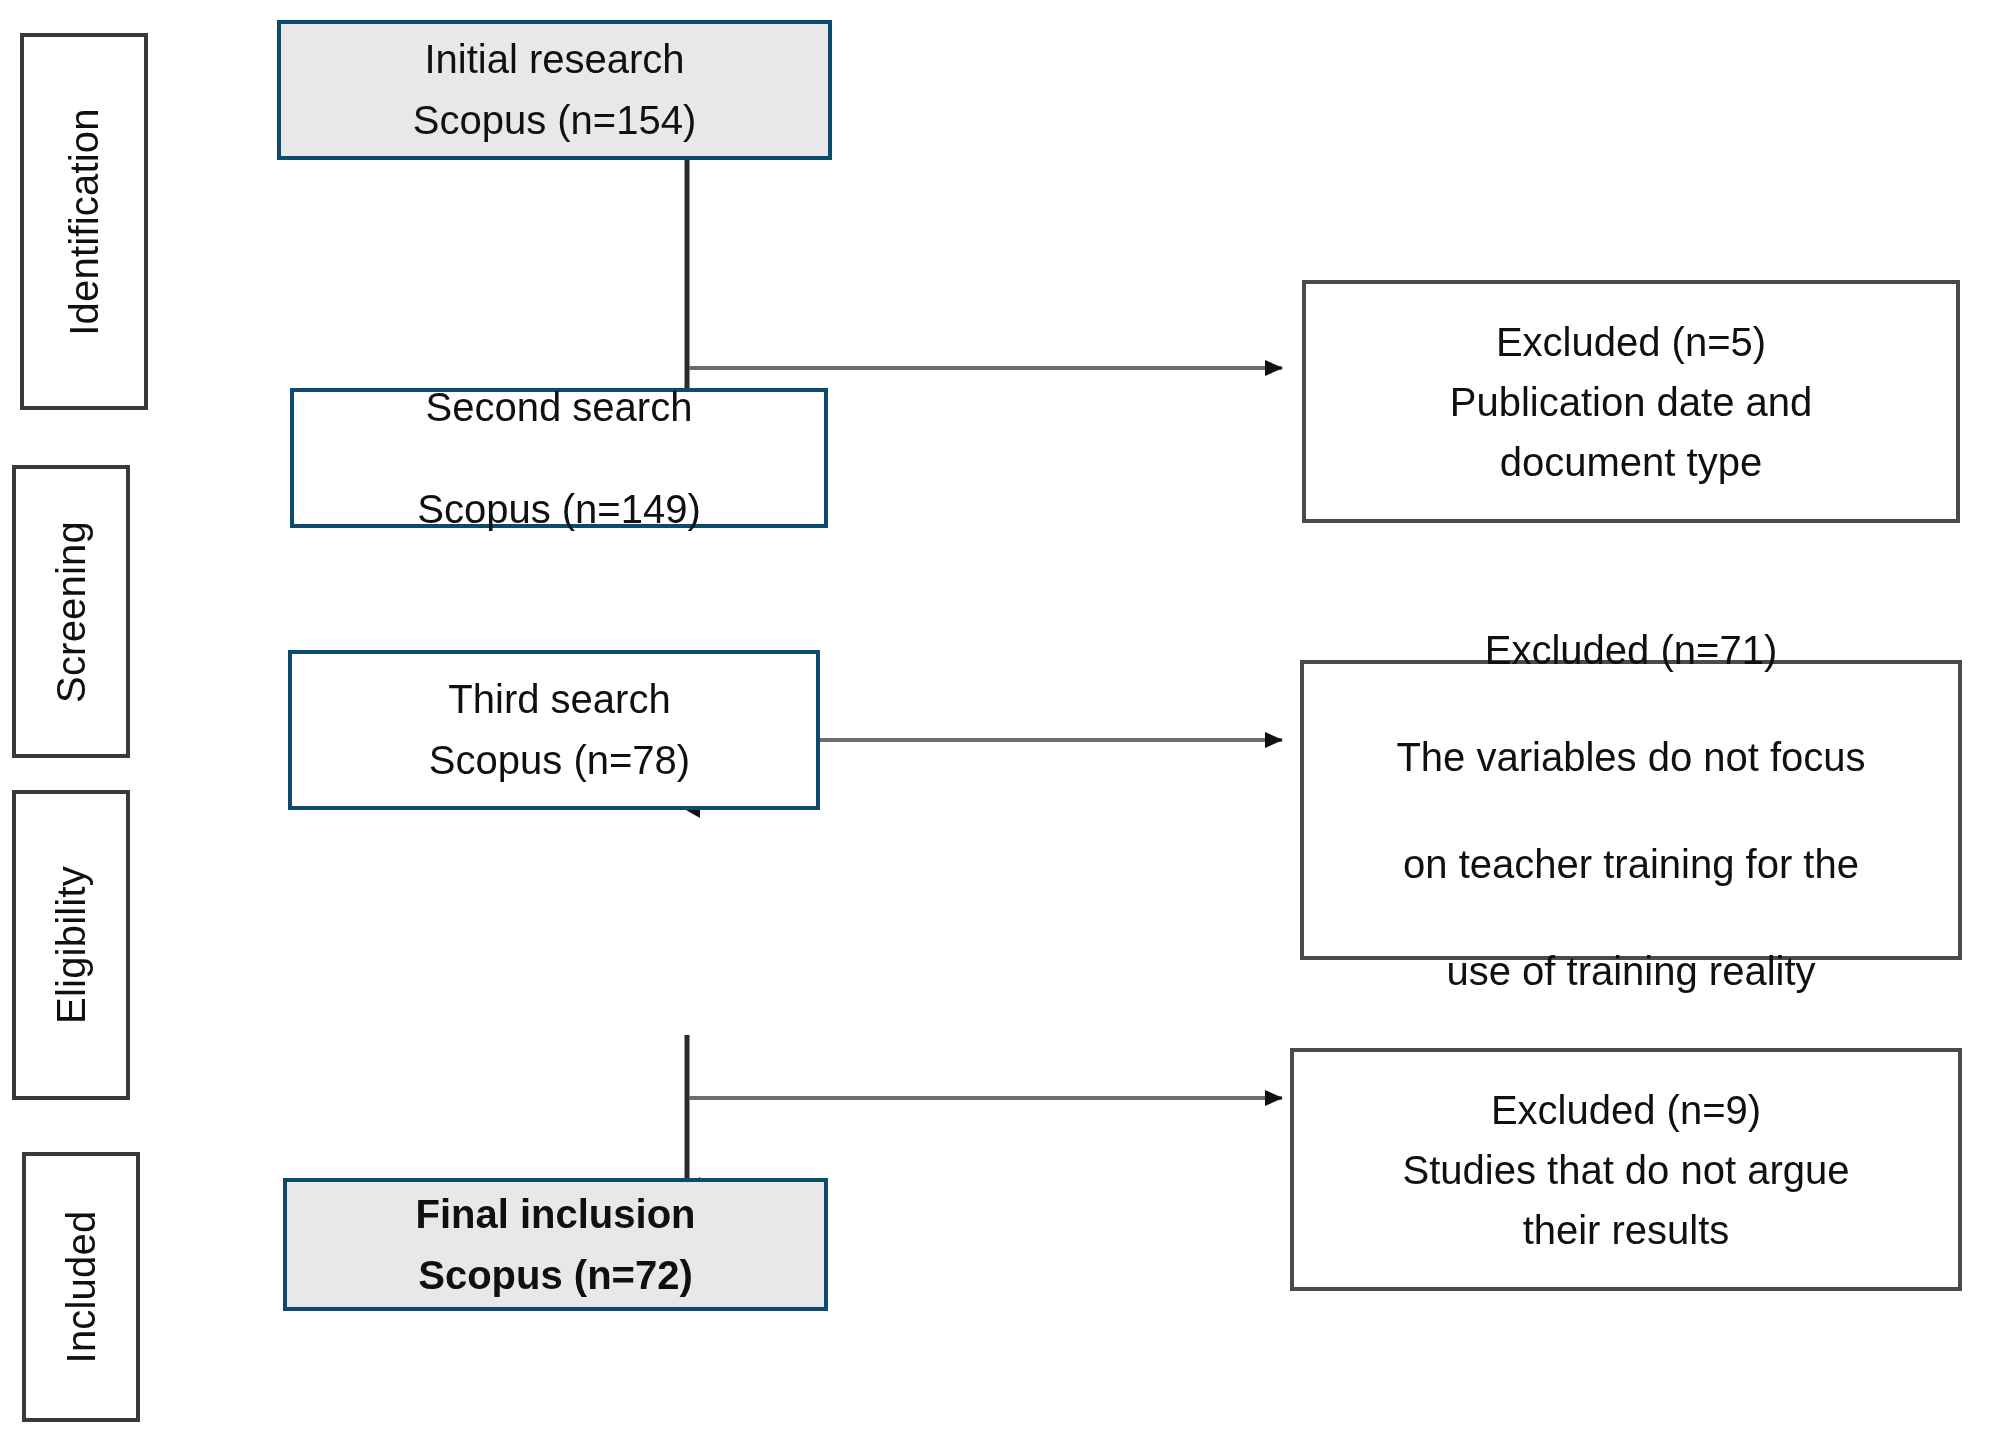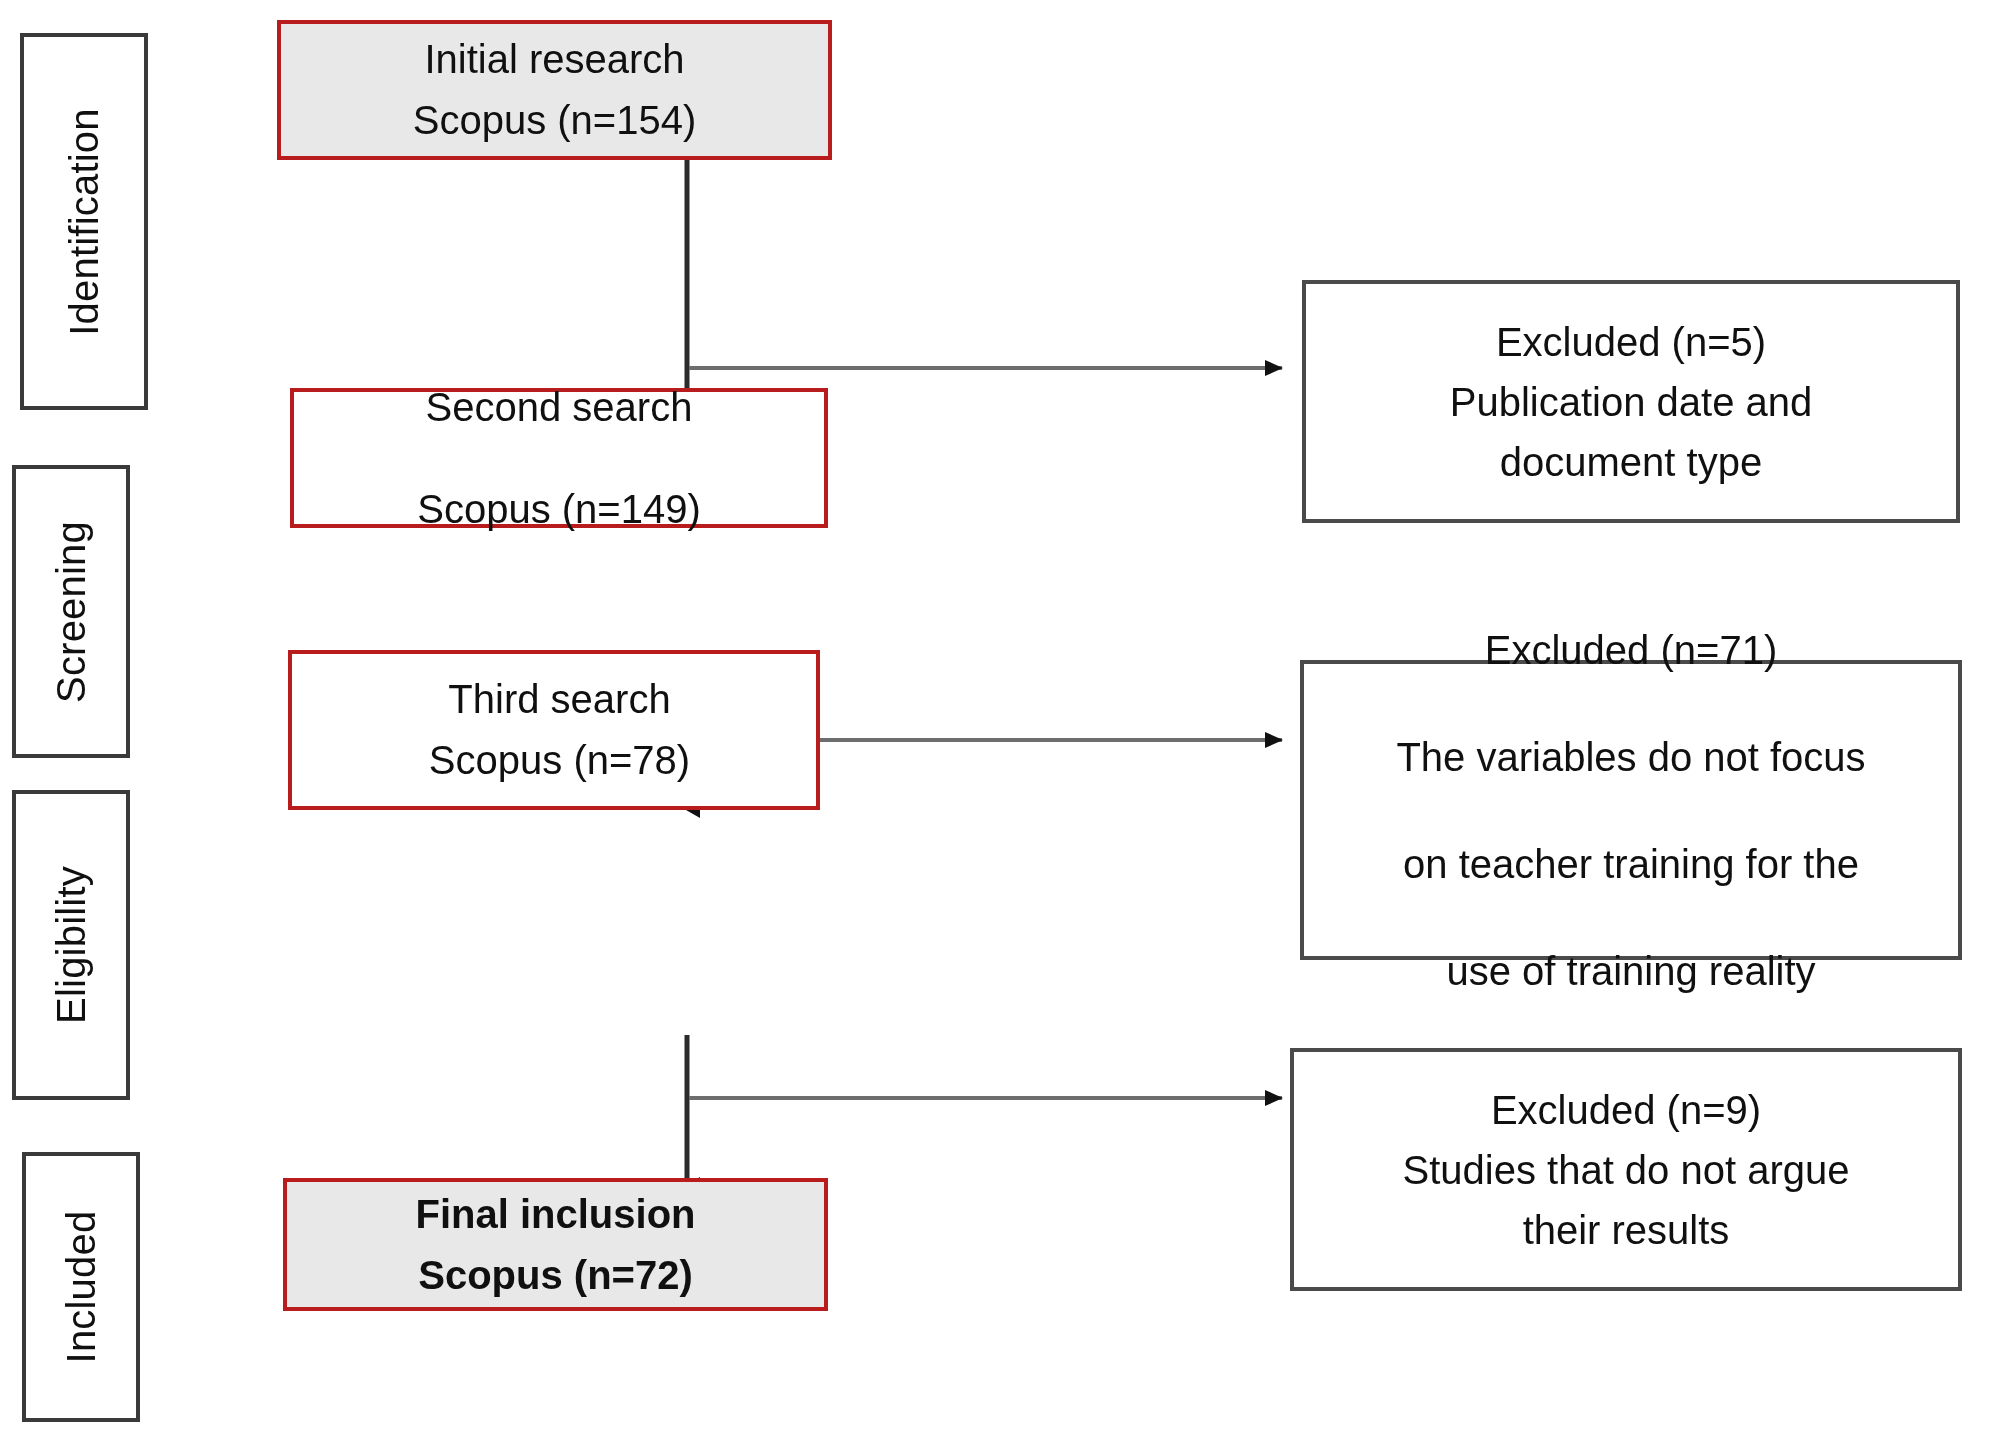--- a/index.html
+++ b/index.html
@@ -23,21 +23,21 @@
     white-space:nowrap;
     font-size:40px;
     letter-spacing:0.2px;
     line-height:1;
     color:#101010;
   }
 
   
   .flow-box{
     position:absolute;
-    border:4px solid #b91c1c;
+    border:4px solid #0c4a6e;
     box-sizing:border-box;
     display:flex;flex-direction:column;
     align-items:center;justify-content:center;
     text-align:center;
     font-size:40px;
     line-height:1.52;
     color:#101010;
     padding:4px 10px;
   }
   .flow-box.filled{background:#e8e8e8;}

